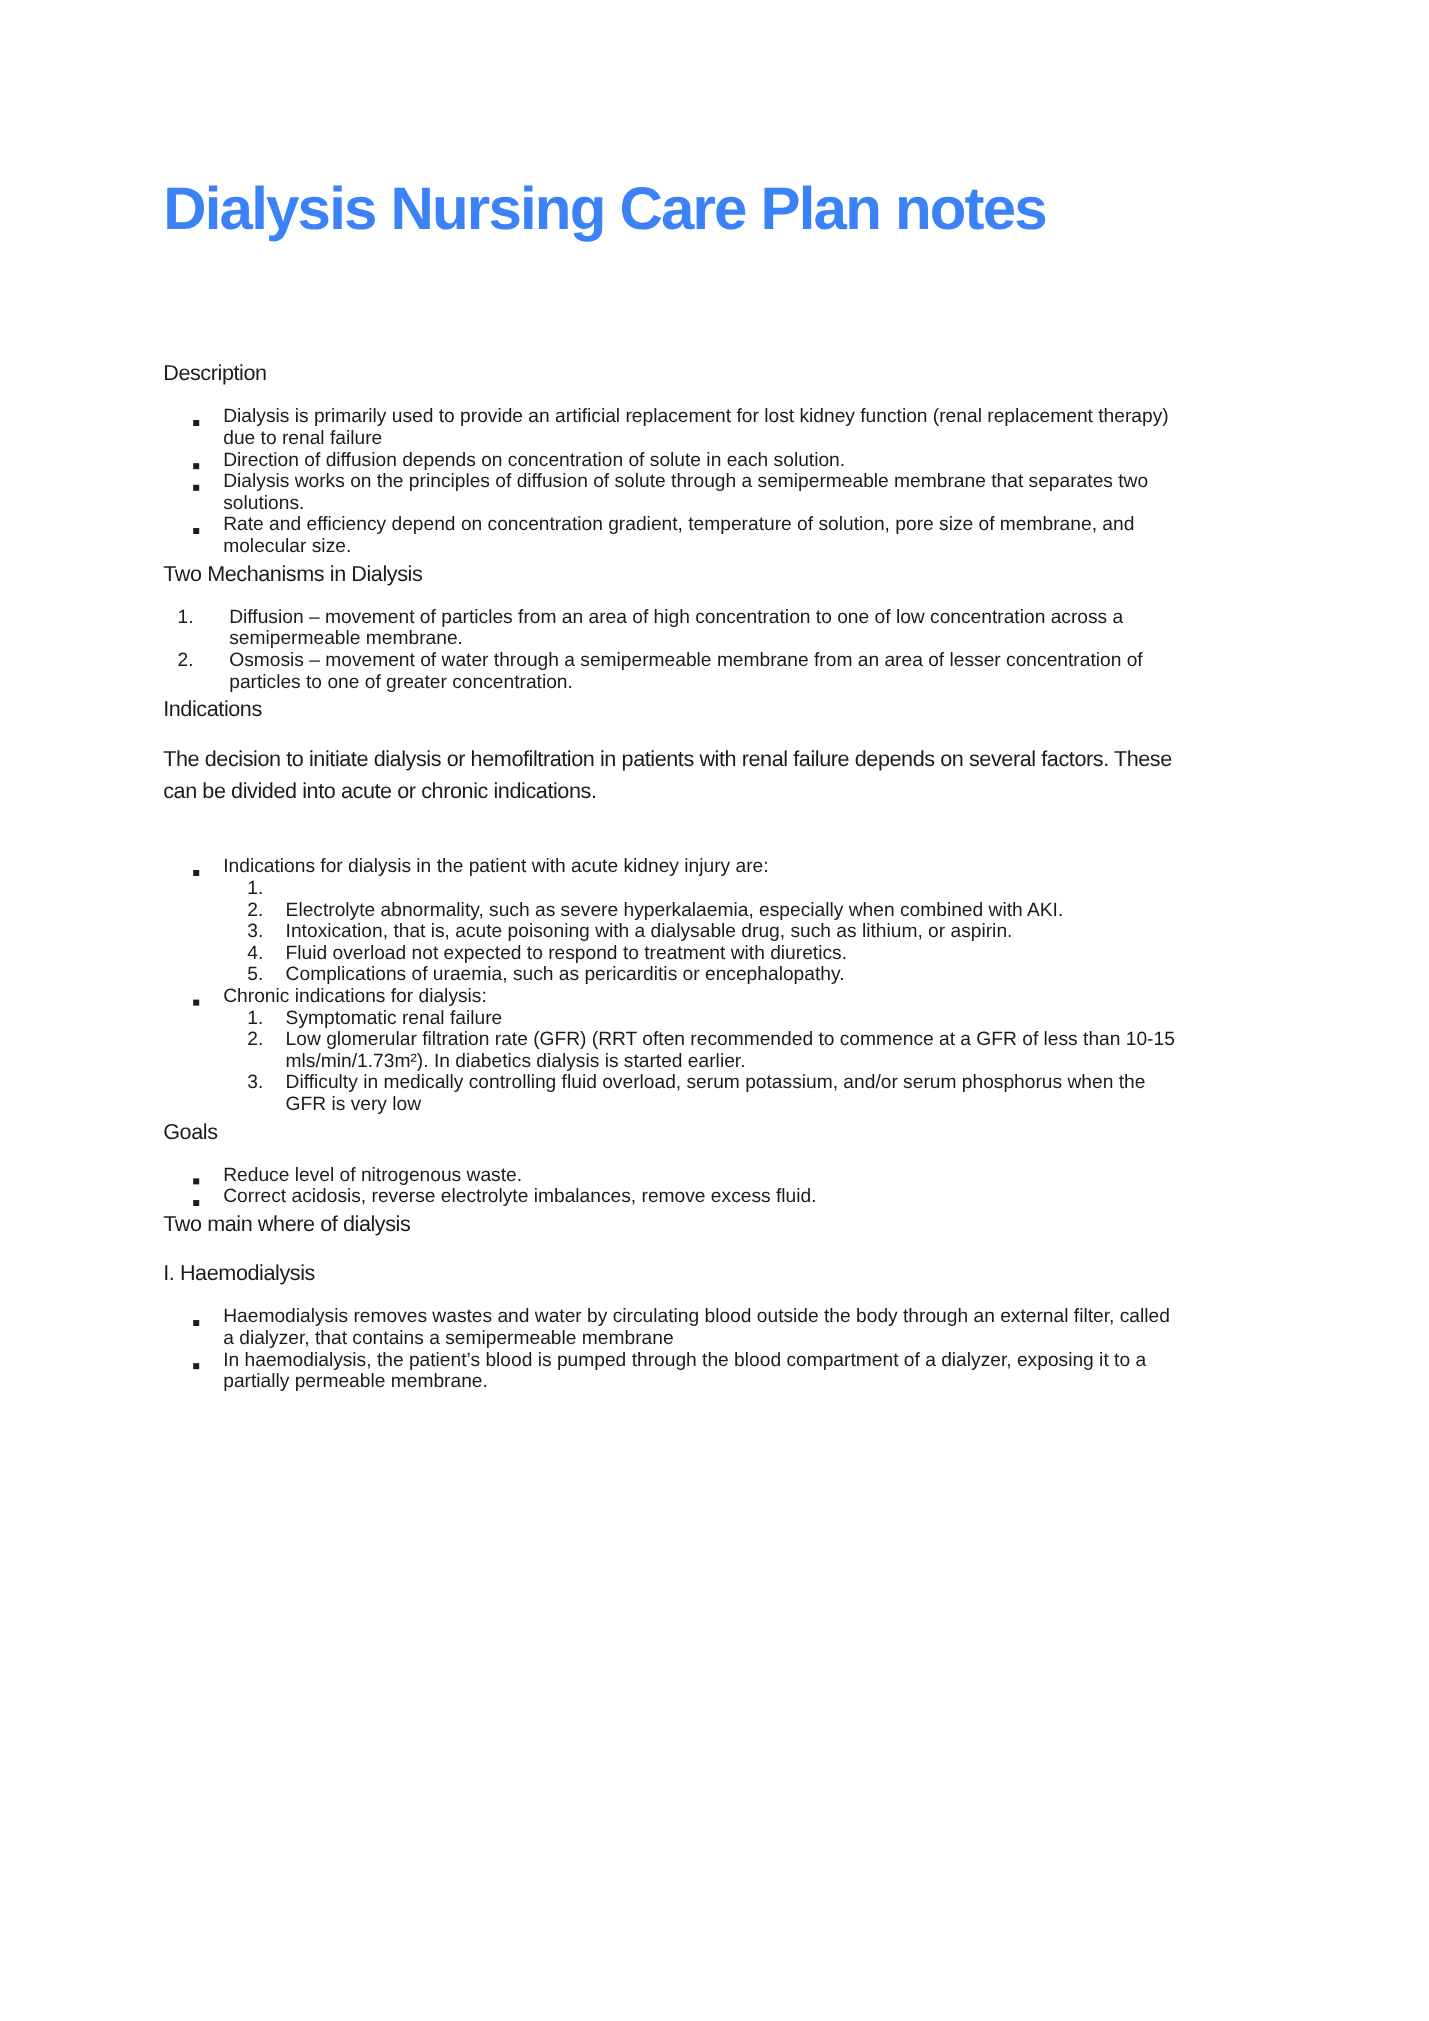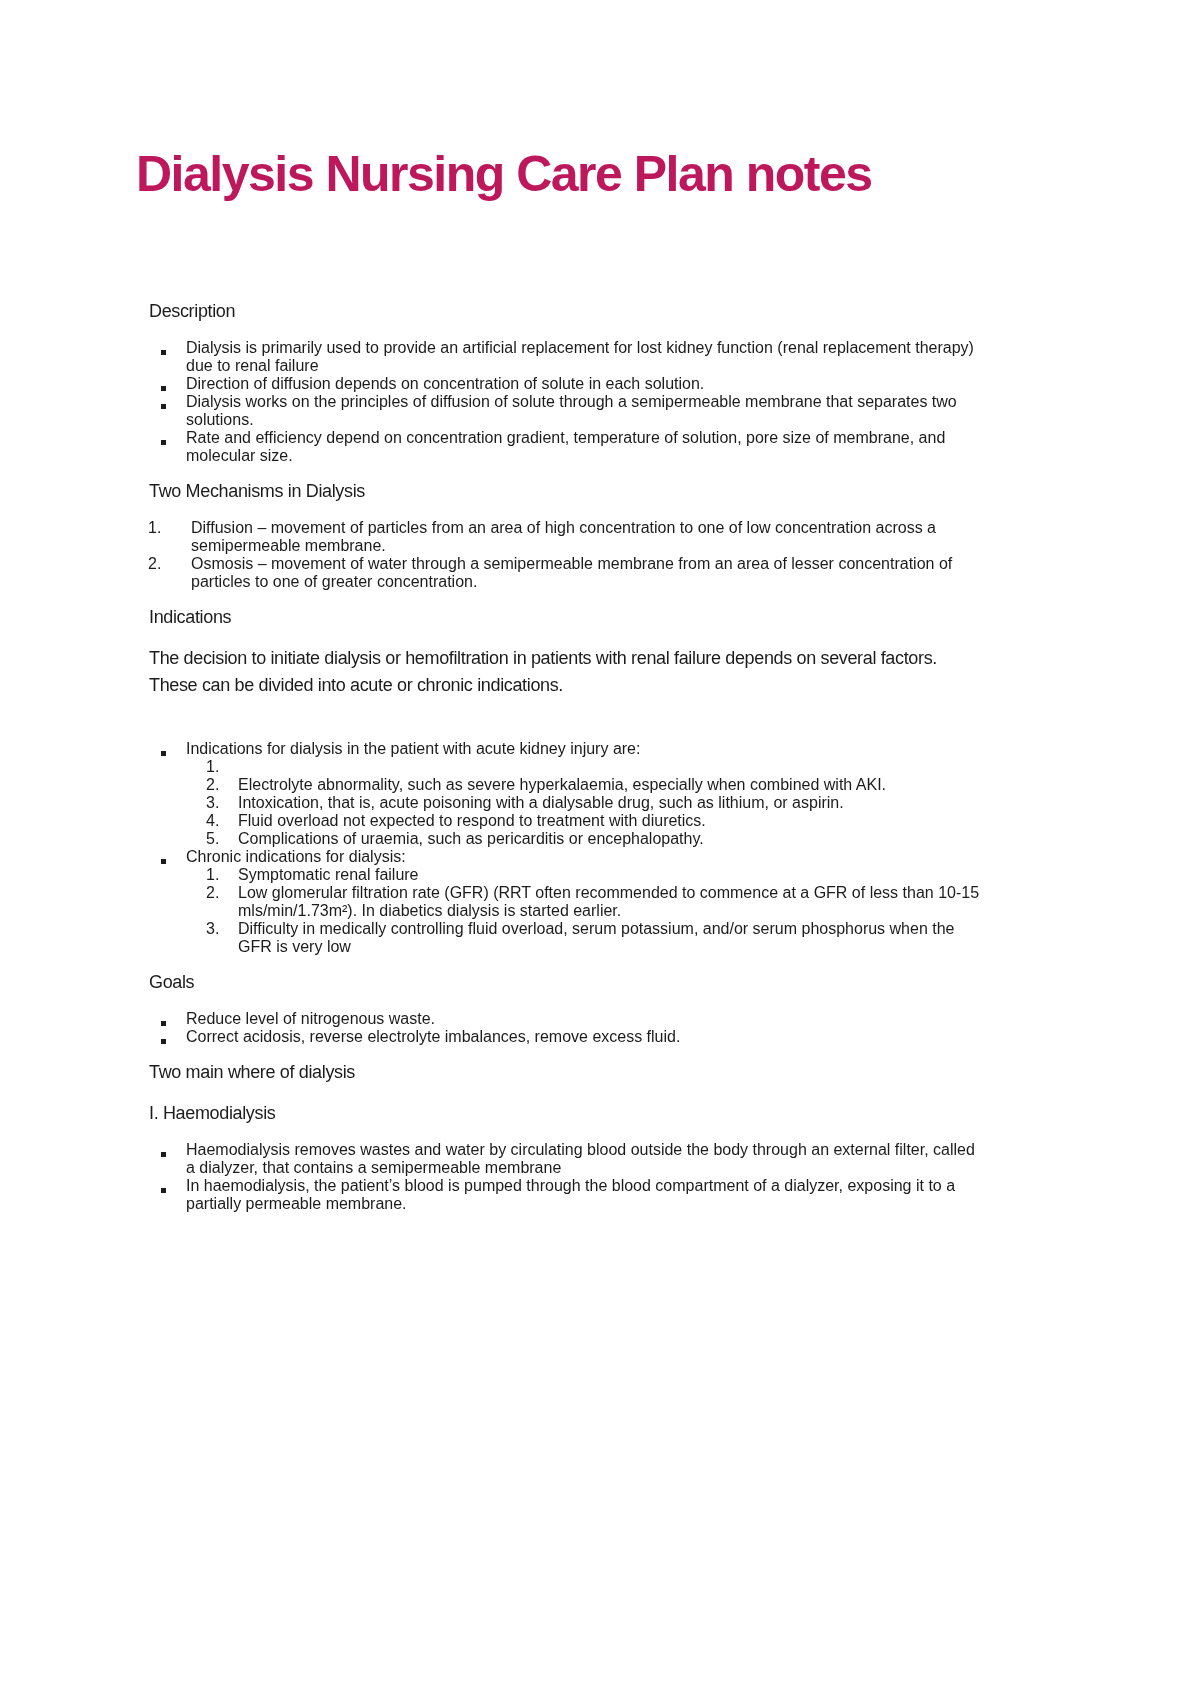--- a/index.html
+++ b/index.html
@@ -21,24 +21,24 @@
     left: 136px;
     top: 146px;
     width: 848px;
   }
   .doc-title {
     margin: 0 0 94px 0;
     font-size: 50px;
     line-height: 1.15;
     font-weight: bold;
     letter-spacing: -1.5px;
-    color: #be185d;
+    color: #3b82f6;
   }
   .para {
-    margin: 13px;
+    margin: 0;
     font-size: 18px;
     line-height: 27px;
     letter-spacing: -0.35px;
   }
   .mb     { margin-bottom: 14px; }
   .mb-lg  { margin-bottom: 41px; }
 
   
   .blist { margin: 0; }
   .bitem { display: flex; }

